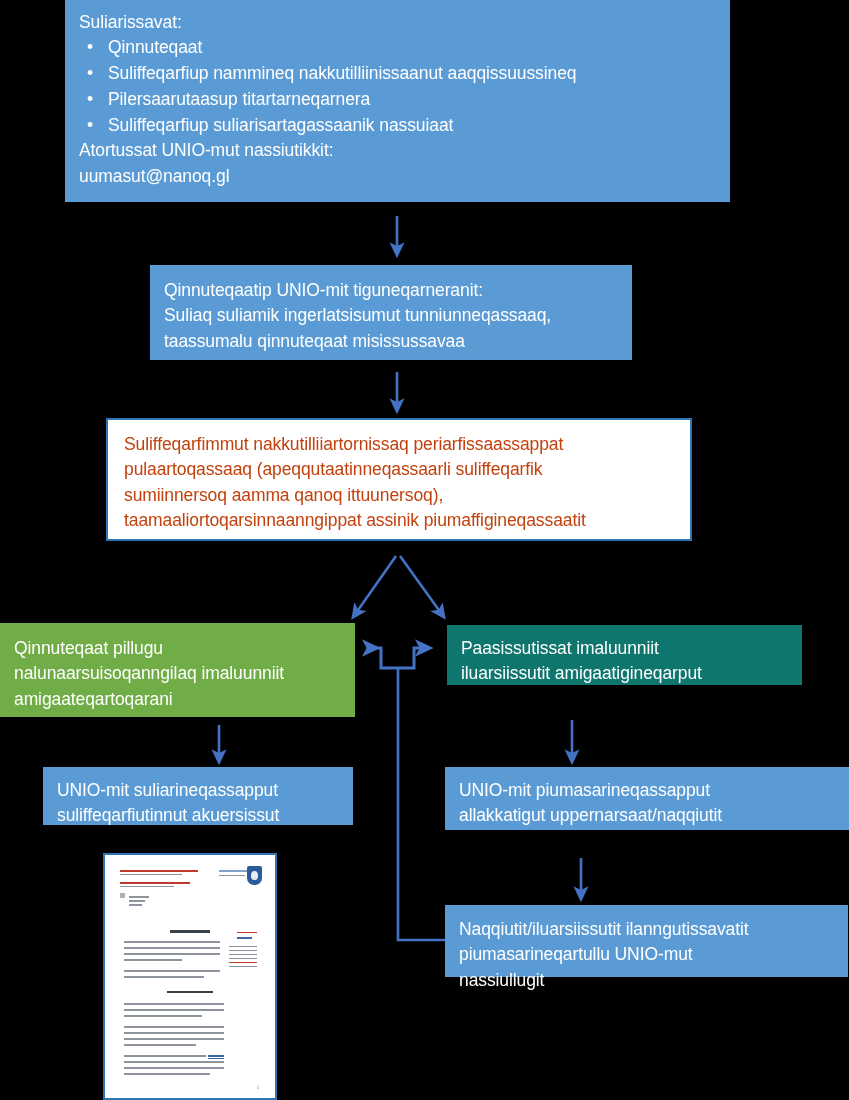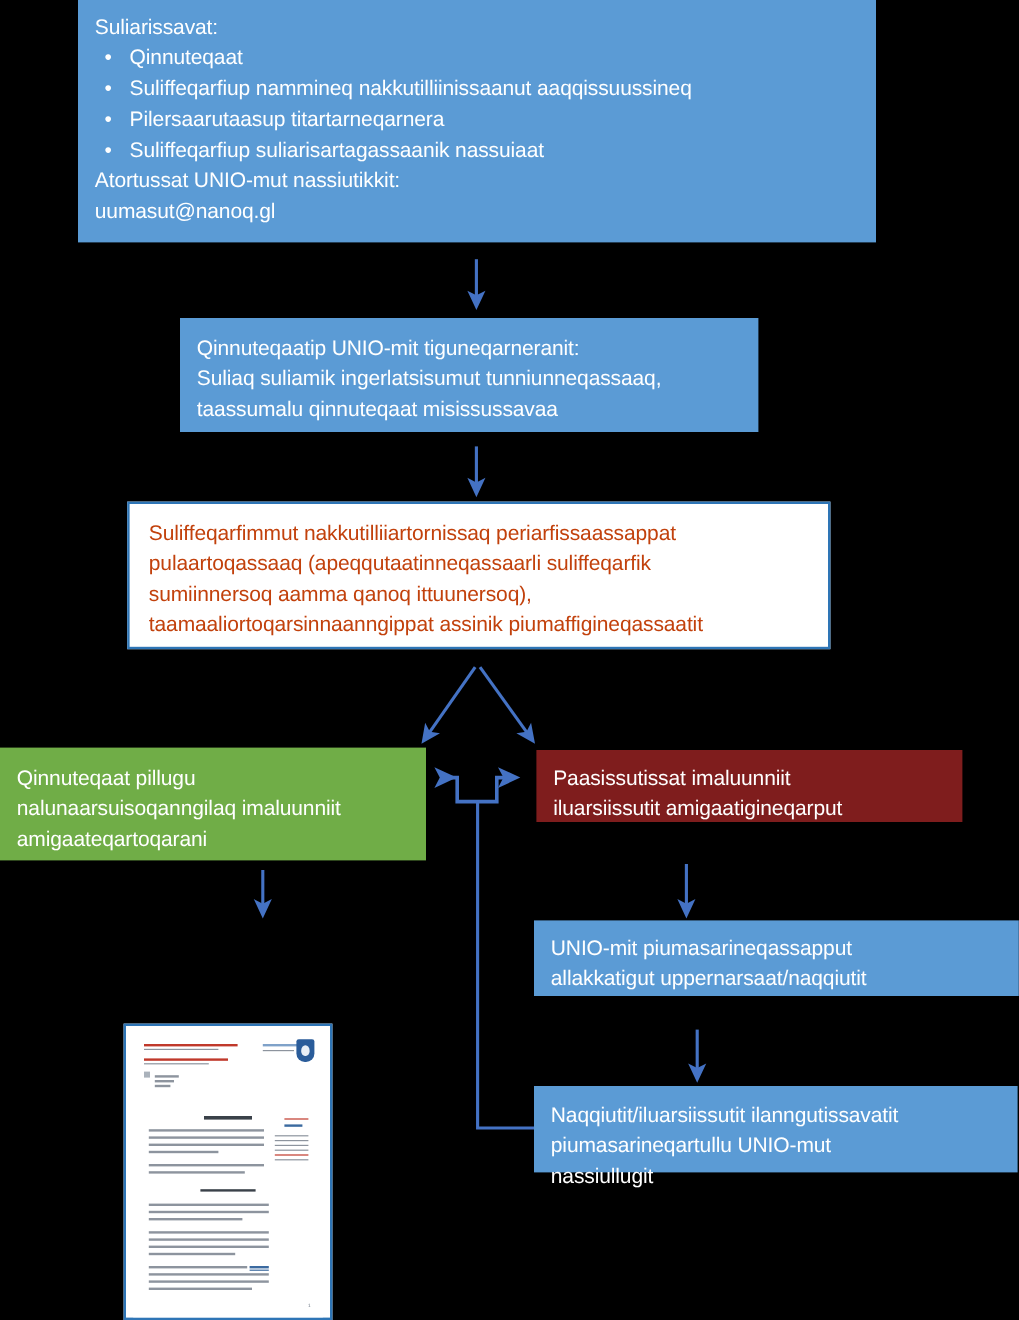--- a/index.html
+++ b/index.html
@@ -25,21 +25,21 @@
     position: absolute;
     box-sizing: border-box;
     color: #ffffff;
     font-size: 17.5px;
     line-height: 1.45;
     letter-spacing: -0.1px;
   }
   .box .txt { display: block; white-space: pre-line; }
   .blue   { background: #5B9BD5; }
   .green  { background: #70AD47; }
-  .amber  { background: #7f1d1d; }
+  .amber  { background: #0f766e; }
   .white  {
     background: #FFFFFF;
     color: #c2410c;
     border: 2px solid #2E75B6;
   }
 
   
   #box-intake      { left: 65px;  top: 0px;    width: 665px; height: 202px; padding: 10px 14px 12px 14px; }
   #box-receipt     { left: 150px; top: 265px;  width: 482px; height: 95px;  padding: 13px 14px; }
   #box-inspection  { left: 106px; top: 418px;  width: 586px; height: 123px; padding: 12px 16px; }
@@ -211,20 +211,24 @@
     <span class="txt">Qinnuteqaat pillugu
 nalunaarsuisoqanngilaq imaluunniit
 amigaateqartoqarani</span>
   </div>
 
   <div class="box amber" id="box-remarks">
     <span class="txt">Paasissutissat imaluunniit
 iluarsiissutit amigaatigineqarput</span>
   </div>
 
+  <div class="box blue" id="box-approval">
+    <span class="txt">UNIO-mit suliarineqassapput
+suliffeqarfiutinnut akuersissut</span>
+  </div>
 
   <div class="box blue" id="box-demand">
     <span class="txt">UNIO-mit piumasarineqassapput
 allakkatigut uppernarsaat/naqqiutit</span>
   </div>
 
   <div class="box blue" id="box-resubmit">
     <span class="txt">Naqqiutit/iluarsiissutit ilanngutissavatit
 piumasarineqartullu UNIO-mut
 nassiullugit</span>

